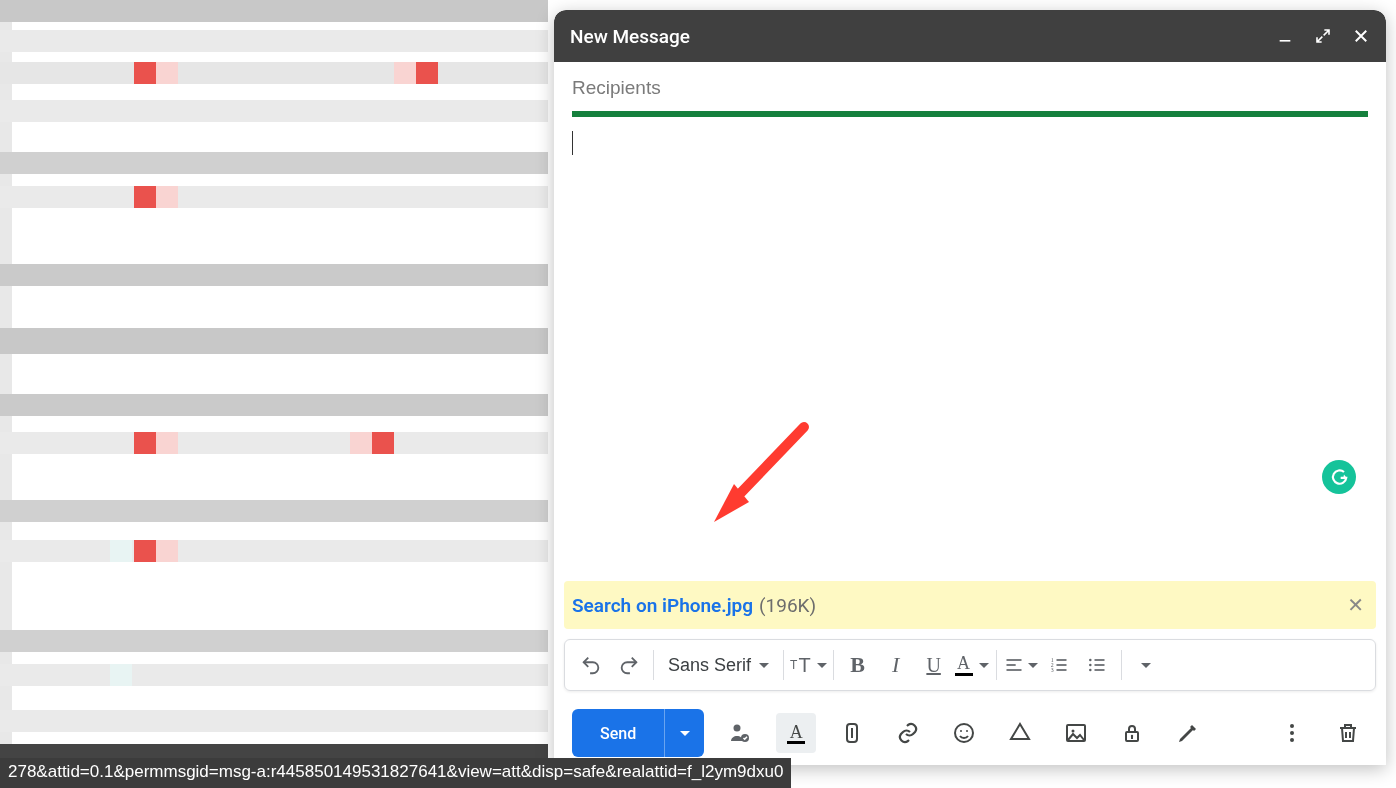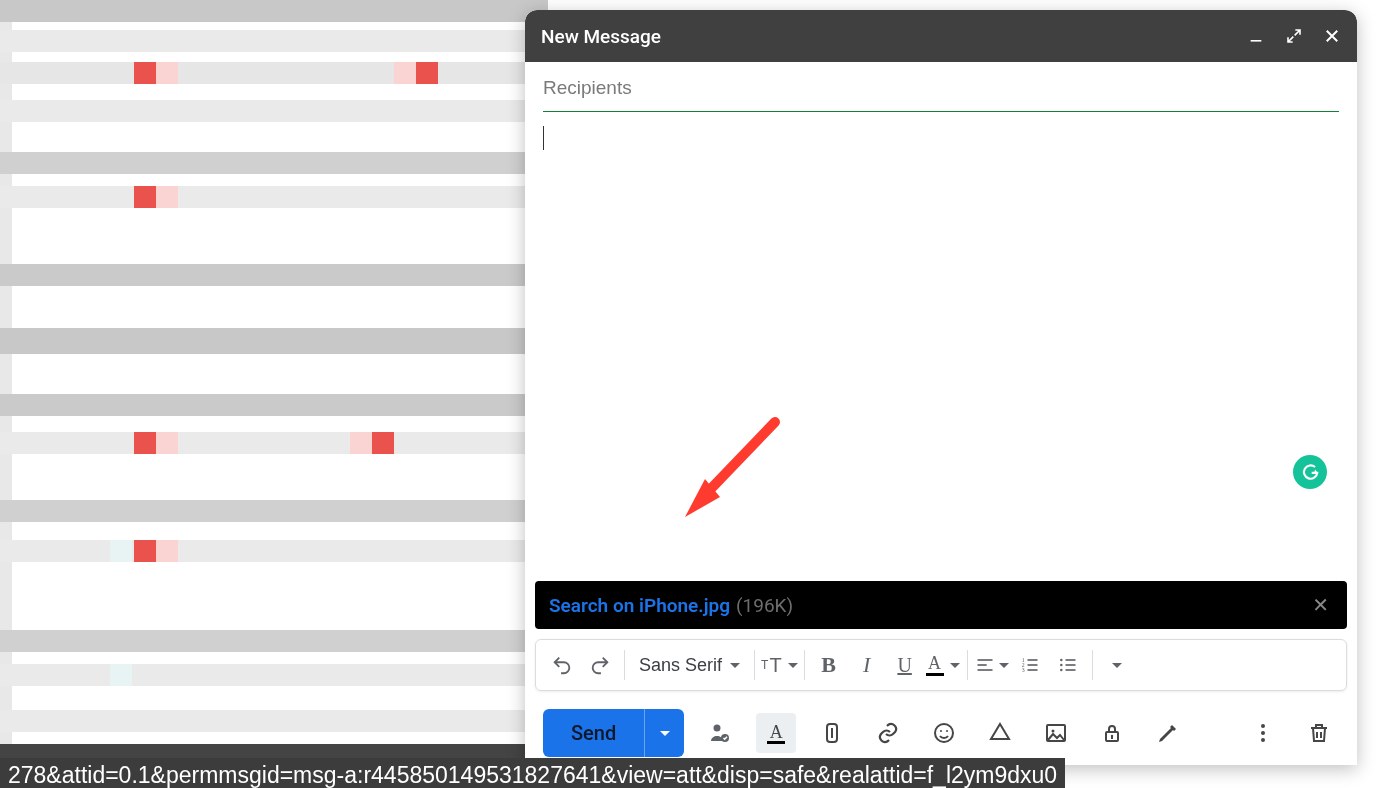--- a/index.html
+++ b/index.html
@@ -26,21 +26,21 @@
   .bg-sq.red { background: #ea524d; }
   .bg-sq.lred { background: #f9d4d2; }
   .bg-sq.pale { background: #e8f4f3; }
   .bg-border-bottom { position:absolute; left:0; width:548px; height:22px; background:#444; bottom:22px;}
   .left-edge { position:absolute; left:0; top:0; width:12px; height:788px; background:#e8e8e8; }
 
   
   .compose {
     position: absolute;
     top: 10px;
-    left: 525px;
+    left: 554px;
     width: 832px;
     height: 755px;
     background: #fff;
     border-radius: 12px 12px 0 0;
     box-shadow: 0 4px 18px rgba(0,0,0,0.25);
     display: flex;
     flex-direction: column;
     overflow: hidden;
   }
   .compose-header {
@@ -51,21 +51,21 @@
     align-items: center;
     padding: 0 16px;
     border-radius: 12px 12px 0 0;
   }
   .compose-title { font-size: 19px; font-weight: 500; flex: 1; }
   .header-icons { display:flex; gap: 20px; align-items:center; }
   .hicon { width:18px; height:18px; display:flex; align-items:center; justify-content:center; cursor:pointer; fill:#fff; color:#fff; }
 
   .field-row {
     padding: 14px 18px 12px;
-    border-bottom: 1px solid #15803d;
+    border-bottom: 6px solid #15803d;
     font-size: 19px;
     color: #7a7a7a;
     margin: 0 0px;
   }
   .field-row input {
     border: none; outline: none; width: 100%; font-size: 19px; color:#333;
   }
   .field-row input::placeholder { color:#7a7a7a; }
   .fields-wrap { padding: 0 0px; }
 
@@ -92,24 +92,24 @@
     position:absolute;
     right: 30px; top: 343px;
     width: 34px; height: 34px; border-radius: 50%;
     background: #15c39a;
     display:flex; align-items:center; justify-content:center;
   }
 
   
   .attachment {
     margin: 0 10px;
-    background: #000000;
+    background: #fef9c3;
     border-radius: 4px;
     display:flex; align-items:center;
-    padding: 12px 14px;
+    padding: 12px 8px;
     font-size: 19px;
   }
   .attachment .name { color:#1a73e8; font-weight:600; }
   .attachment .size { color:#6d6d6d; margin-left:6px; }
   .attachment .spacer { flex:1; }
   .attachment .remove { color:#888; font-size:20px; cursor:pointer; padding:0 4px; }
 
   
   .fmt-toolbar {
     margin: 10px 10px 0 10px;
@@ -142,41 +142,41 @@
   .send-btn {
     display:flex;
     background:#1a73e8;
     border-radius: 6px;
     overflow:hidden;
     height:48px;
     cursor:pointer;
     align-items:stretch;
   }
   .send-main {
-    color:#0f172a; font-size:20px; font-weight:500;
+    color:#ffffff; font-size:16px; font-weight:500;
     display:flex; align-items:center; padding: 0 28px;
   }
   .send-more {
     width:40px; display:flex; align-items:center; justify-content:center;
     border-left:1px solid rgba(255,255,255,0.35);
   }
   .send-more .caret { border-top-color:#fff; }
   .action-icons { display:flex; gap:16px; align-items:center; flex:1; }
   .aicon { width:40px; height:40px; display:flex; align-items:center; justify-content:center; color:#444746; cursor:pointer; border-radius:4px; }
   .aicon.boxed { background:#eceff1; }
   .right-icons { display:flex; gap:16px; align-items:center; }
 
   
   .status-bar {
     position:absolute;
     left:0; bottom:0;
     height: 30px;
     background:#3c3c3c;
     color:#fff;
-    font-size: 23px;
+    font-size: 17px;
     font-family: Arial, sans-serif;
     padding: 4px 8px;
     white-space: nowrap;
   }
 </style>
 </head>
 <body>
 
 <div class="bg-list">
   <div class="left-edge"></div>

